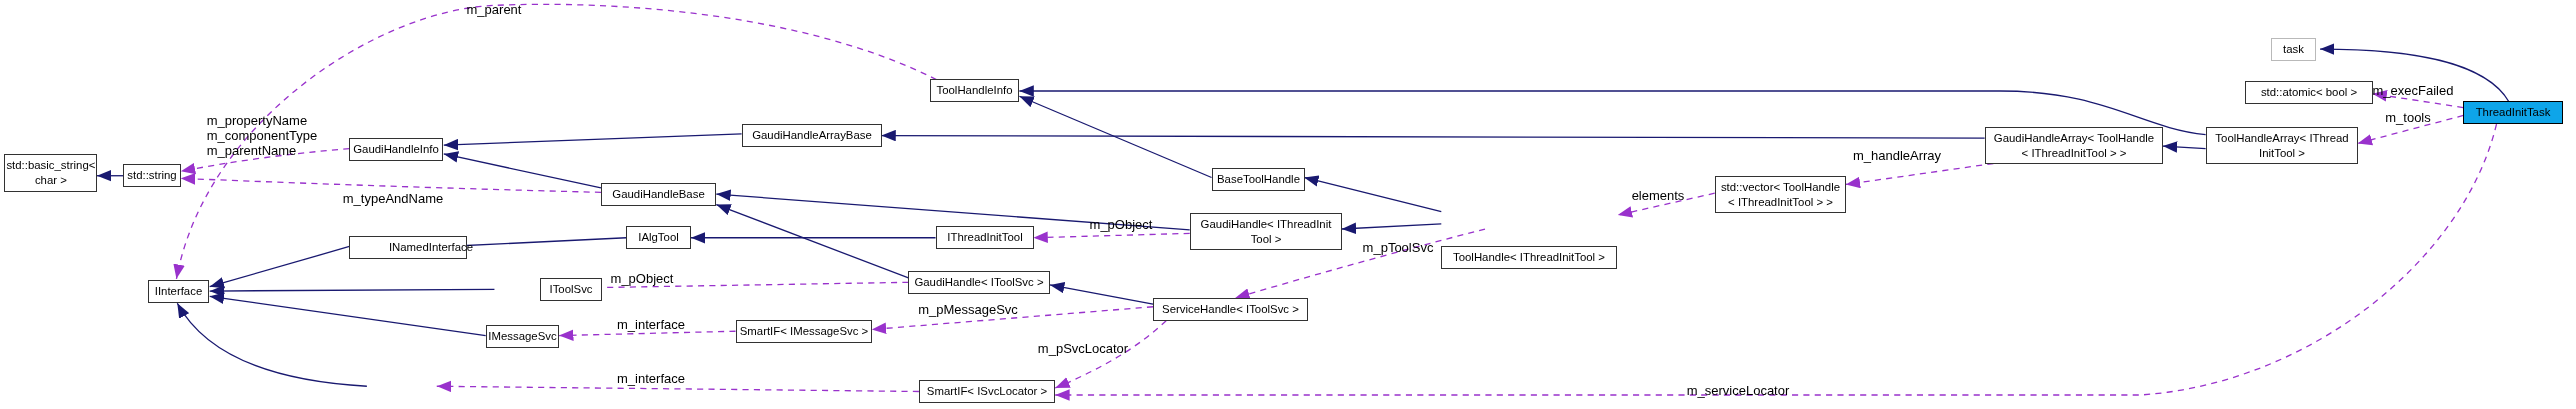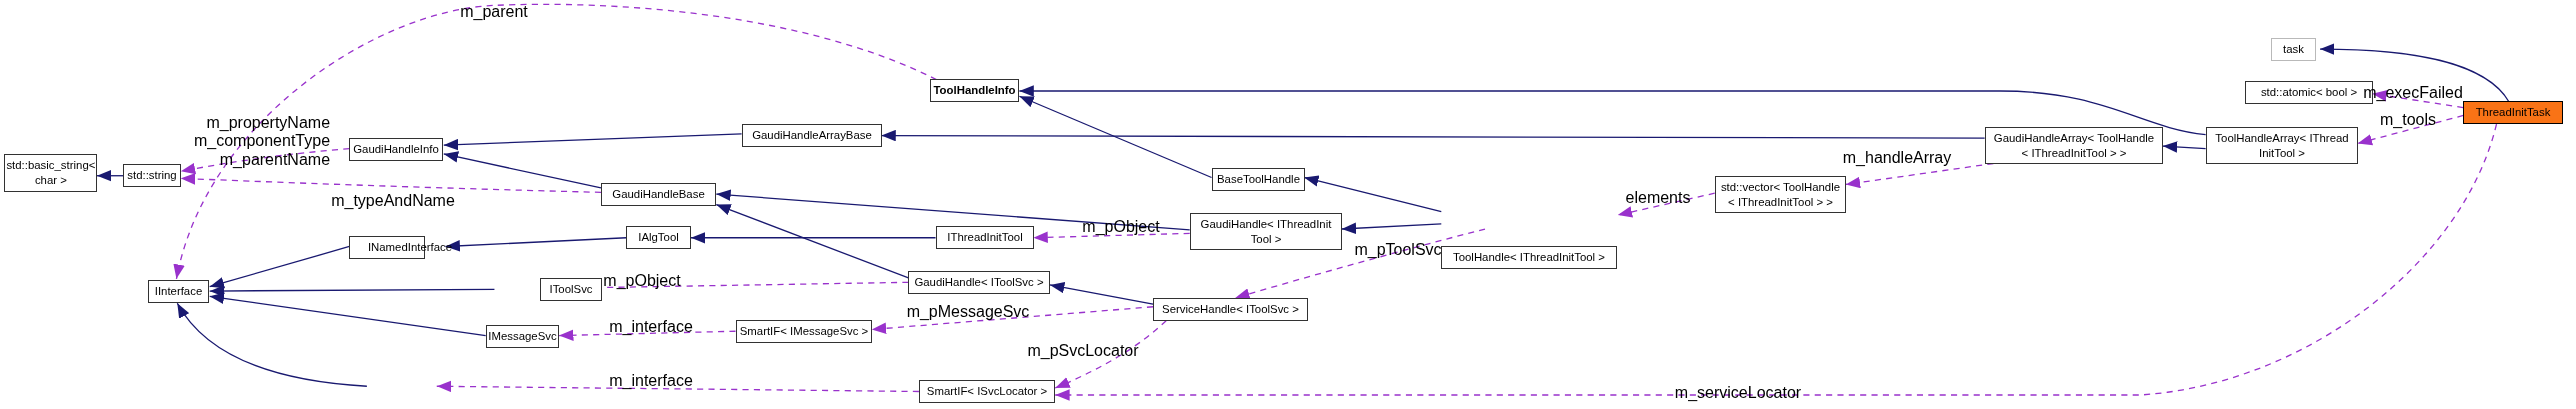--- a/index.html
+++ b/index.html
@@ -2,24 +2,24 @@
 <html style="font-size:14px"><head>
 <meta charset="utf-8">
 <style>
   html,body{margin:0;padding:0;background:#ffffff;}
   #canvas{position:relative;width:2576px;height:410px;background:#ffffff;overflow:hidden;
           font-family:"Liberation Sans","DejaVu Sans",sans-serif;}
   #edges{position:absolute;left:0;top:0;width:2576px;height:410px;}
   .node{position:absolute;box-sizing:border-box;background:#ffffff;border:1.3px solid #323232;
         display:flex;align-items:center;justify-content:center;text-align:center;
         font-size:11.4px;line-height:1.3;color:#000;white-space:pre-line;cursor:pointer;z-index:2;}
-  .node.highlight{background:#f97316;border-color:#000;}
+  .node.highlight{background:#0ea5e9;border-color:#000;}
   .node.external{border:0.9px solid #b9b9b9;}
-  .edge-label{position:absolute;transform:translateX(-50%);font-size:16px;line-height:1.15;
-              color:#000;text-align:right;white-space:pre-line;z-index:3;pointer-events:none;}
+  .edge-label{position:absolute;transform:translateX(-50%);font-size:13px;line-height:1.15;
+              color:#000;text-align:left;white-space:pre-line;z-index:3;pointer-events:none;}
   path.inherit{stroke-width:1.5;fill:none;}
   path.member{stroke-width:1.5;fill:none;stroke-dasharray:7,6;}
 </style>
 </head>
 <body>
 
 <div id="canvas">
   <svg id="edges" width="2576" height="410" viewBox="0 0 2949 469">
     <defs>
       <marker id="arr-inherit" viewBox="0 0 10 8" refX="10" refY="4" markerWidth="11" markerHeight="9" orient="auto">
@@ -65,29 +65,29 @@
         <path d="M2820,132 L2699,164" class="member" stroke="#9932cc" marker-end="url(#arr-member)"></path>
         <path d="M2858,142 C2820,300 2640,440 2450,452 L1208,452" class="member" stroke="#9932cc" marker-end="url(#arr-member)"></path>
       </g>
   </svg>
   <div id="nodes-layer">
       <div class="node" style="left: 4.4px; top: 154px; width: 93px; height: 38px;">std::basic_string&lt;
 char &gt;</div>
       <div class="node" style="left: 123px; top: 164px; width: 58px; height: 23px;">std::string</div>
       <div class="node" style="left: 349px; top: 138px; width: 94px; height: 23px;">GaudiHandleInfo</div>
       <div class="node" style="left: 148px; top: 280px; width: 61px; height: 23px;">IInterface</div>
-      <div class="node" style="left: 349px; top: 236px; width: 76px; height: 23px; padding-left: 46px;">INamedInterface</div>
+      <div class="node" style="left: 349px; top: 236px; width: 118px; height: 23px; padding-left: 46px;">INamedInterface</div>
       <div class="node" style="left: 494px; top: 278px; width: 62px; height: 23px; margin-left: 46px;">IToolSvc</div>
       <div class="node" style="left: 486px; top: 325px; width: 73px; height: 23px;">IMessageSvc</div>
       <div class="node" style="left: 367px; top: 376px; width: 70px; height: 23px; margin-top: 42px;">ISvcLocator</div>
       <div class="node" style="left: 742px; top: 124px; width: 140px; height: 23px;">GaudiHandleArrayBase</div>
       <div class="node" style="left: 601px; top: 183px; width: 115px; height: 23px;">GaudiHandleBase</div>
       <div class="node" style="left: 626px; top: 226px; width: 65px; height: 23px;">IAlgTool</div>
       <div class="node" style="left: 936px; top: 226px; width: 98px; height: 23px;">IThreadInitTool</div>
-      <div class="node" style="left: 930px; top: 79px; width: 89px; height: 23px; font-weight: bold;">ToolHandleInfo</div>
+      <div class="node" style="left: 930px; top: 79px; width: 89px; height: 23px;">ToolHandleInfo</div>
       <div class="node" style="left: 1212px; top: 168px; width: 93px; height: 23px;">BaseToolHandle</div>
       <div class="node" style="left: 1190px; top: 213px; width: 152px; height: 37px;">GaudiHandle&lt; IThreadInit
 Tool &gt;</div>
       <div class="node" style="left: 1441px; top: 206px; width: 176px; height: 23px; margin-top: 40px;">ToolHandle&lt; IThreadInitTool &gt;</div>
       <div class="node" style="left: 908px; top: 271px; width: 142px; height: 23px;">GaudiHandle&lt; IToolSvc &gt;</div>
       <div class="node" style="left: 1153px; top: 298px; width: 155px; height: 23px;">ServiceHandle&lt; IToolSvc &gt;</div>
       <div class="node" style="left: 736px; top: 320px; width: 136px; height: 23px;">SmartIF&lt; IMessageSvc &gt;</div>
       <div class="node" style="left: 919px; top: 380px; width: 136px; height: 23px;">SmartIF&lt; ISvcLocator &gt;</div>
       <div class="node" style="left: 1715px; top: 176px; width: 131px; height: 37px;">std::vector&lt; ToolHandle
 &lt; IThreadInitTool &gt; &gt;</div>

